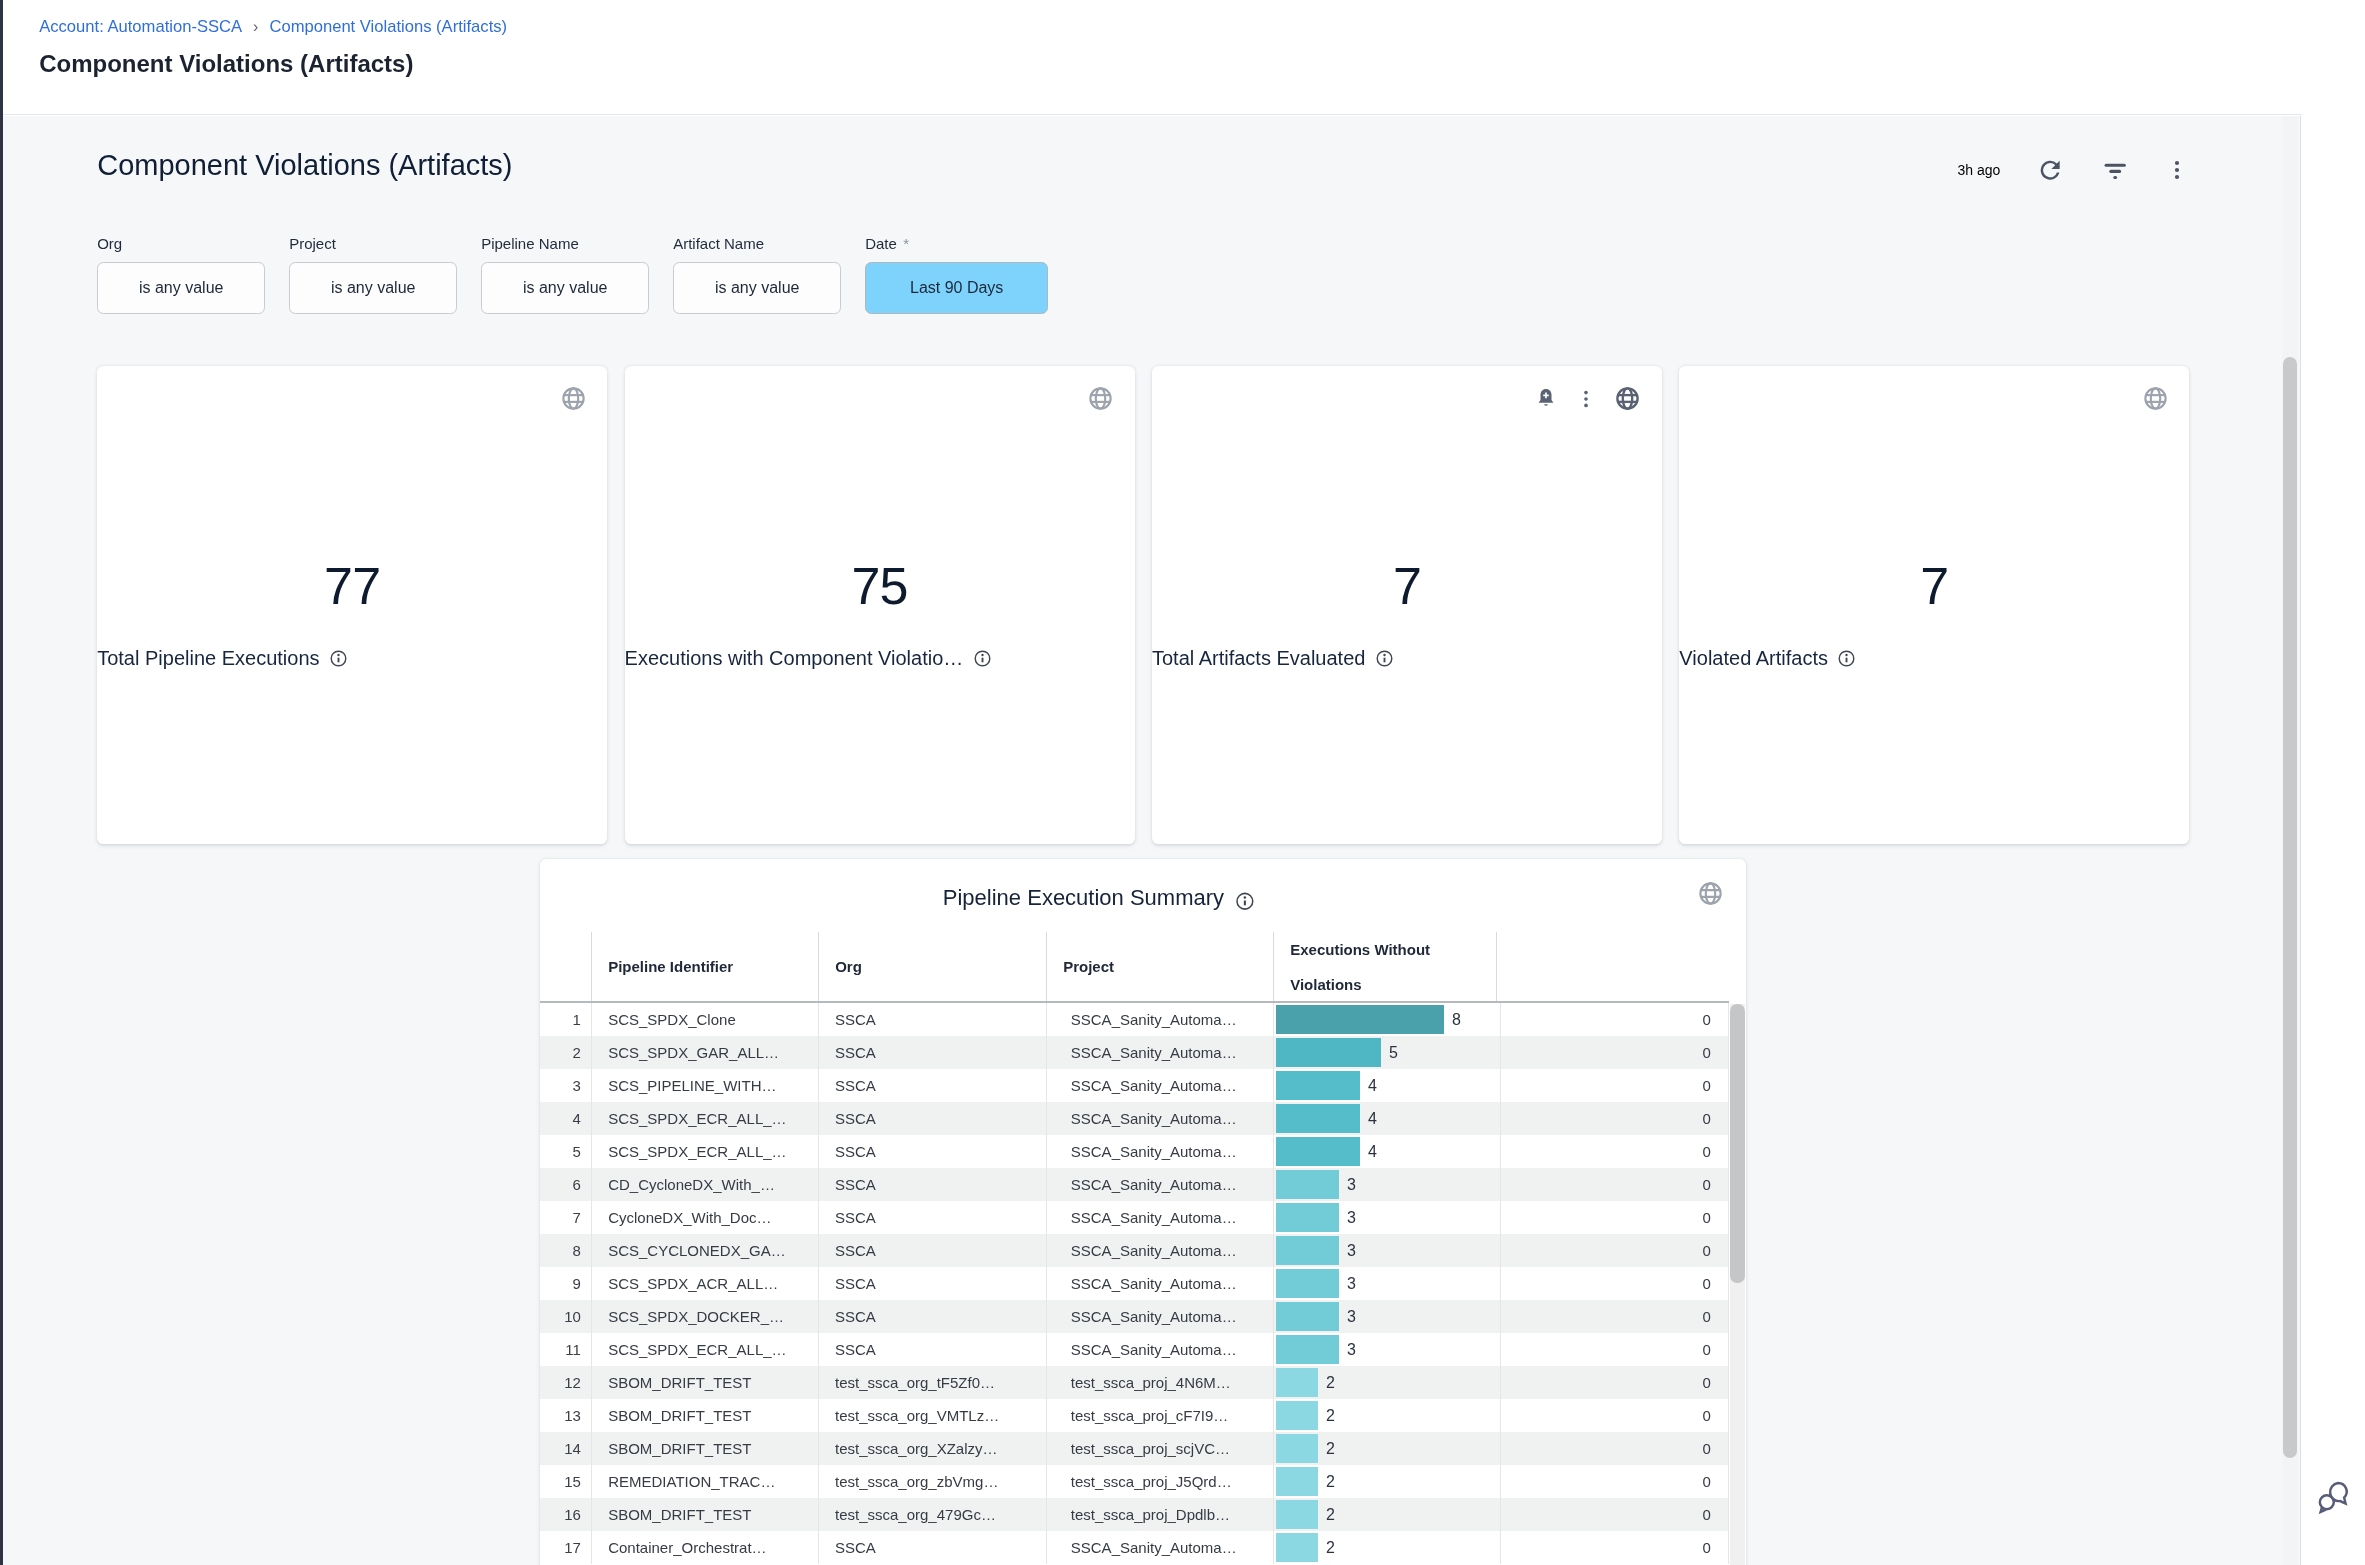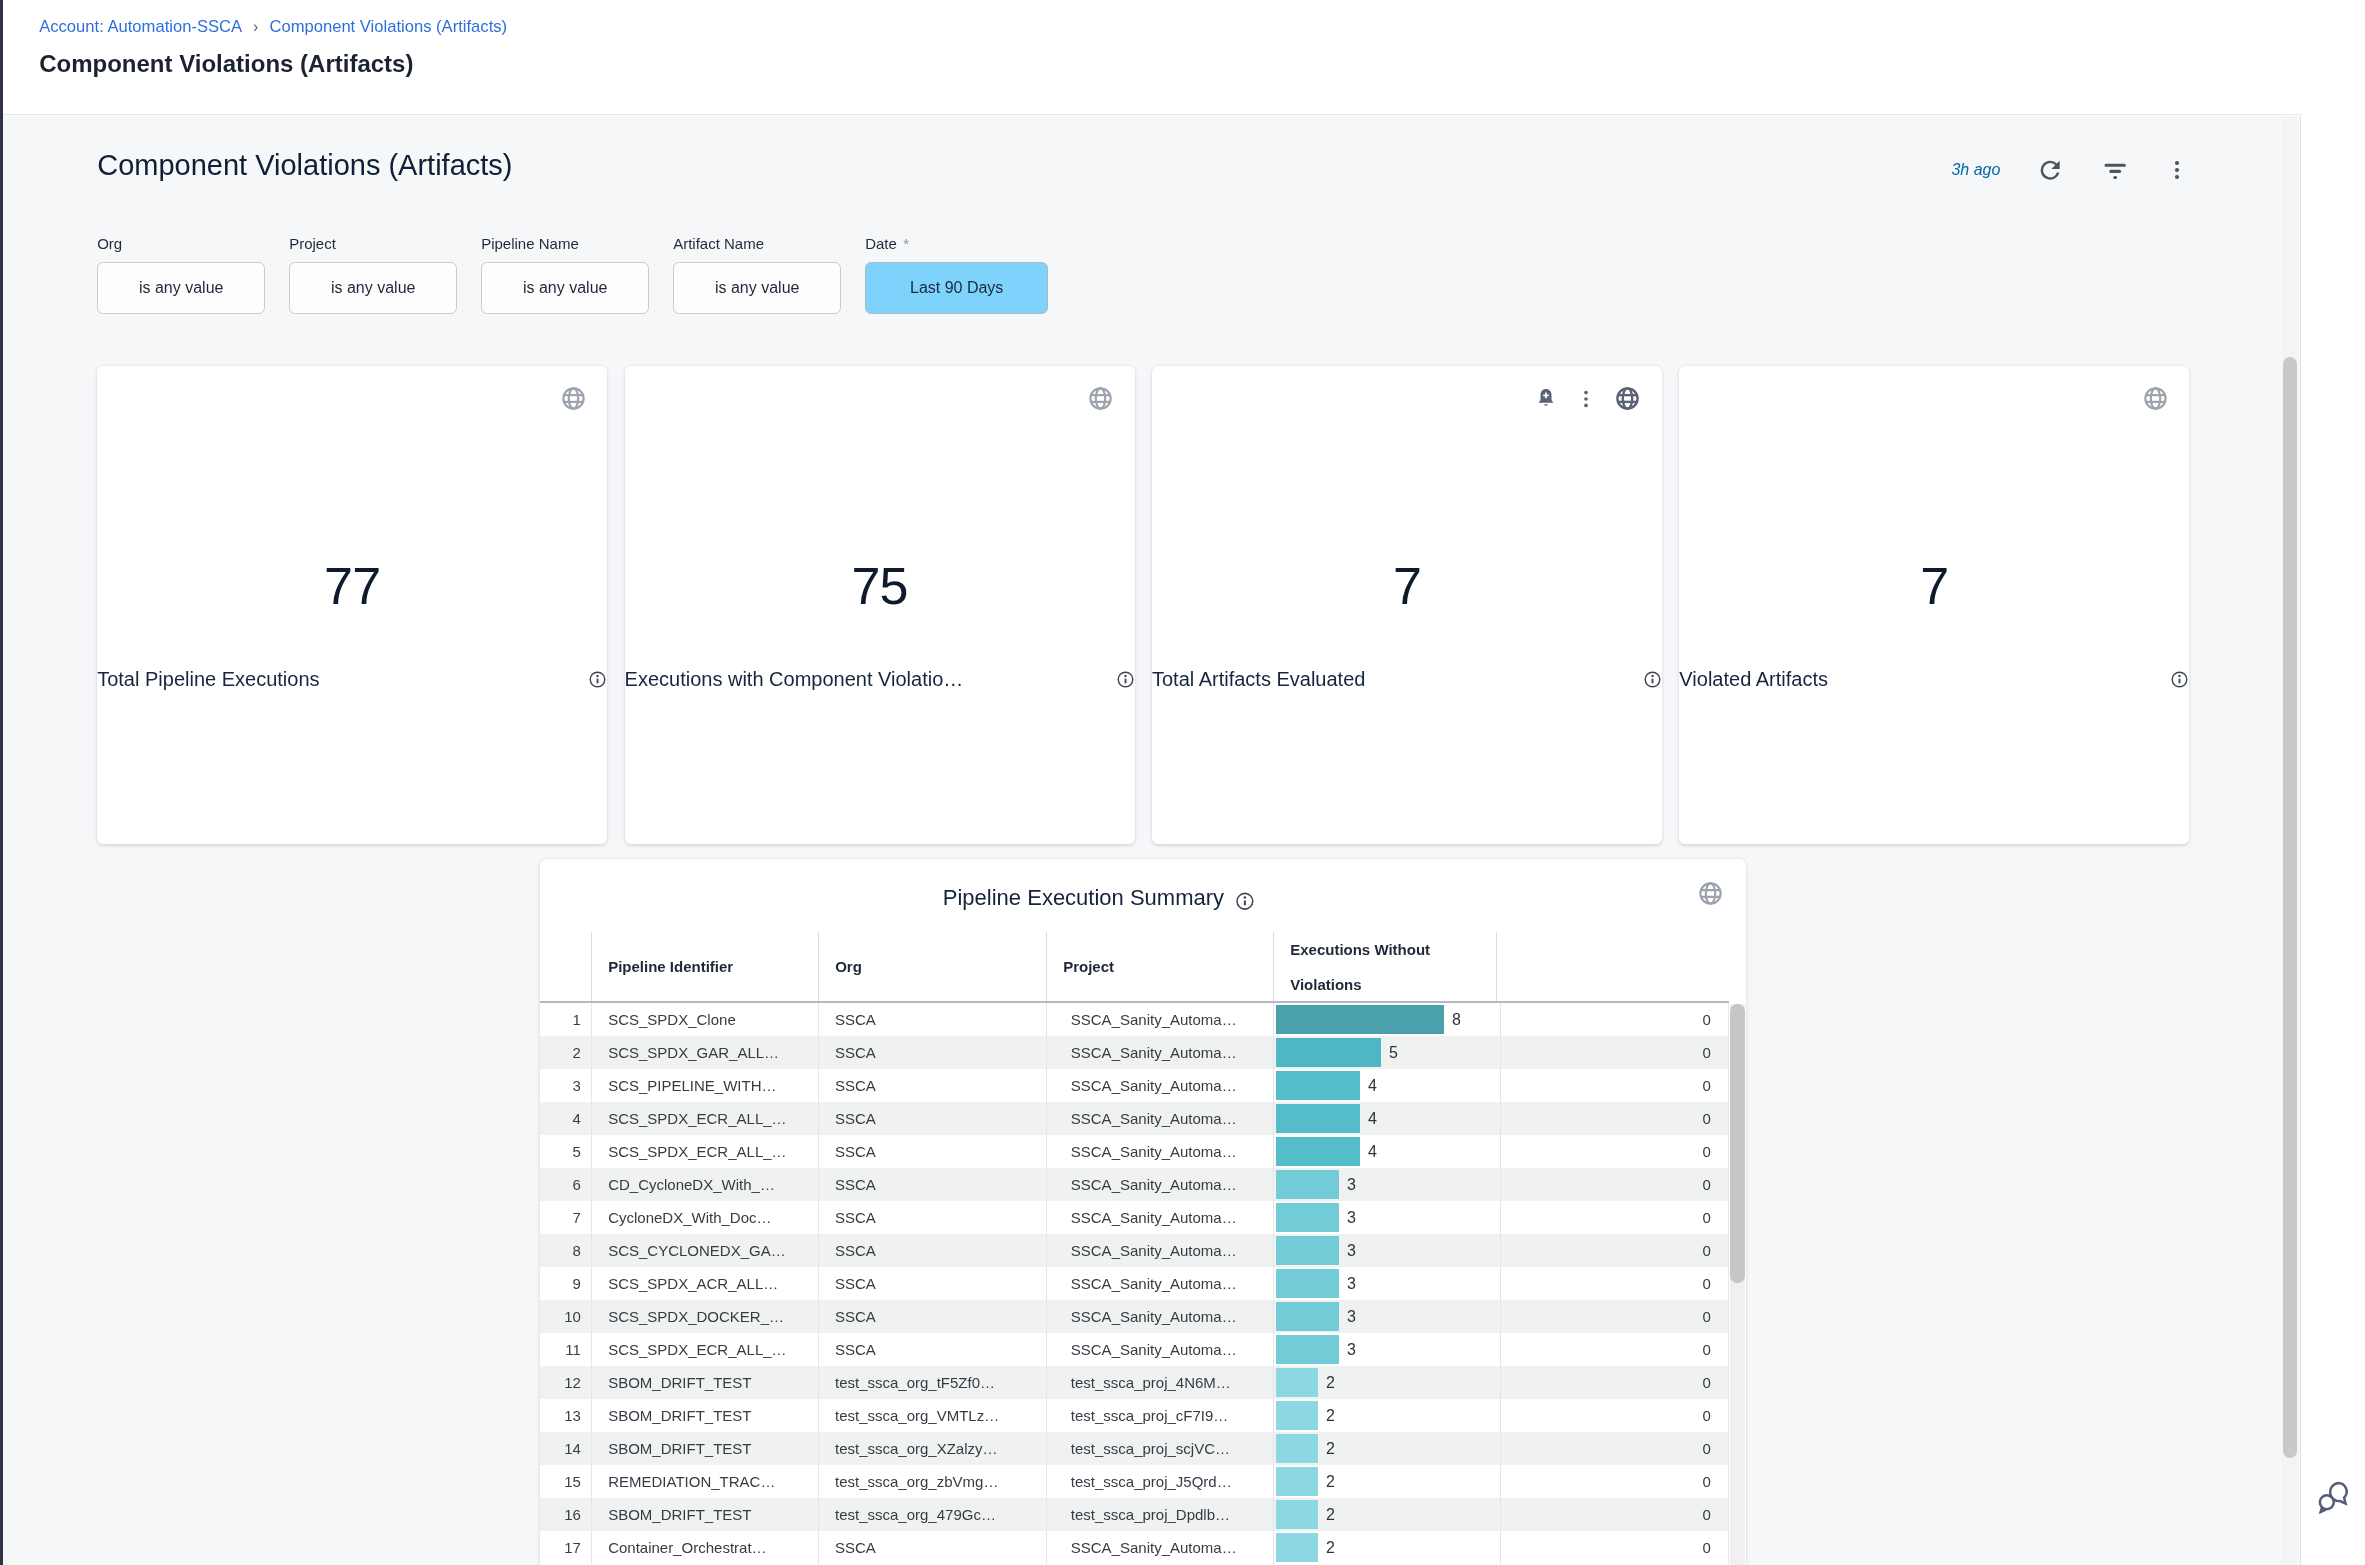--- a/index.html
+++ b/index.html
@@ -19,21 +19,21 @@
   .crumb-sep{color:#5f6774;font-size:16px;}
   .page-title{position:absolute;left:36px;top:50px;font-size:24px;font-weight:bold;color:#1b2330;}
 
   
   .panel{position:absolute;left:3.2px;top:116px;width:2298px;height:1450px;background:#f5f7f9;
     border-right:1.6px solid #dcdfe3;box-sizing:border-box;overflow:hidden;}
 
   .dash-title{position:absolute;left:94px;top:33px;font-size:29px;font-weight:500;color:#101e36;}
 
   .dash-controls{position:absolute;top:40px;right:111px;display:flex;align-items:center;gap:36px;color:#4c5363;}
-  .last-refresh{font-size:16px;color:#0369a1;font-style:italic;}
+  .last-refresh{font-size:14px;color:#000000;}
   .icon-btn{display:flex;align-items:center;justify-content:center;cursor:pointer;background:none;border:none;padding:0;color:#4c5363;}
 
   
   .filters{position:absolute;left:94px;top:119px;display:flex;gap:24px;}
   .filter-group{display:flex;flex-direction:column;}
   .filter-label{font-size:15px;font-weight:500;color:#1f2a3a;margin-bottom:10.3px;display:flex;gap:6.3px;}
   .filter-label .req{color:#8d939c;}
   .filter-btn{width:168px;height:52px;border:0.8px solid #c6ccd2;border-radius:6.3px;background:#fdfdfe;
     font-size:16px;color:#1c2838;display:flex;align-items:center;justify-content:center;cursor:pointer;
     font-family:inherit;box-sizing:border-box;}
@@ -42,21 +42,21 @@
   
   .cards{position:absolute;left:94px;top:250px;display:flex;gap:17.4px;}
   .stat-card{position:relative;width:510px;height:478px;background:#fff;border-radius:6.3px;
     box-shadow:0 0.8px 2.4px rgba(40,41,61,.08),0 1.6px 4.7px rgba(96,97,112,.14);}
   .card-icons{position:absolute;top:19px;right:20.5px;display:flex;align-items:center;gap:17.4px;}
   .globe-light{color:#9ca3ad;}
   .icon-dark{color:#5a6273;}
   .stat-value{position:absolute;top:190px;left:0;width:100%;text-align:center;
     font-size:52px;font-weight:400;color:#0e1a2e;letter-spacing:-0.8px;}
   .stat-label{position:absolute;top:281px;left:0;width:100%;display:flex;align-items:center;
-    justify-content:space-between;gap:9.5px;font-size:20px;color:#17263e;margin-top:21px;}
+    justify-content:flex-start;gap:9.5px;font-size:20px;color:#17263e;}
   .info-ic{color:#3f4652;flex:0 0 auto;display:inline-flex;}
 
   
   .table-card{position:absolute;left:537px;top:743px;width:1206px;height:869px;background:#fff;border-radius:6.3px;
     box-shadow:0 0.8px 2.4px rgba(40,41,61,.08),0 1.6px 4.7px rgba(96,97,112,.14);overflow:hidden;}
   .table-title{position:absolute;left:559px;top:26px;transform:translateX(-50%);
     display:flex;align-items:flex-end;gap:11px;font-size:22px;color:#16233a;white-space:nowrap;}
   .table-globe{position:absolute;top:20.5px;right:22px;}
 
   .thead{position:absolute;left:0;top:73px;width:1189px;height:71px;display:flex;

